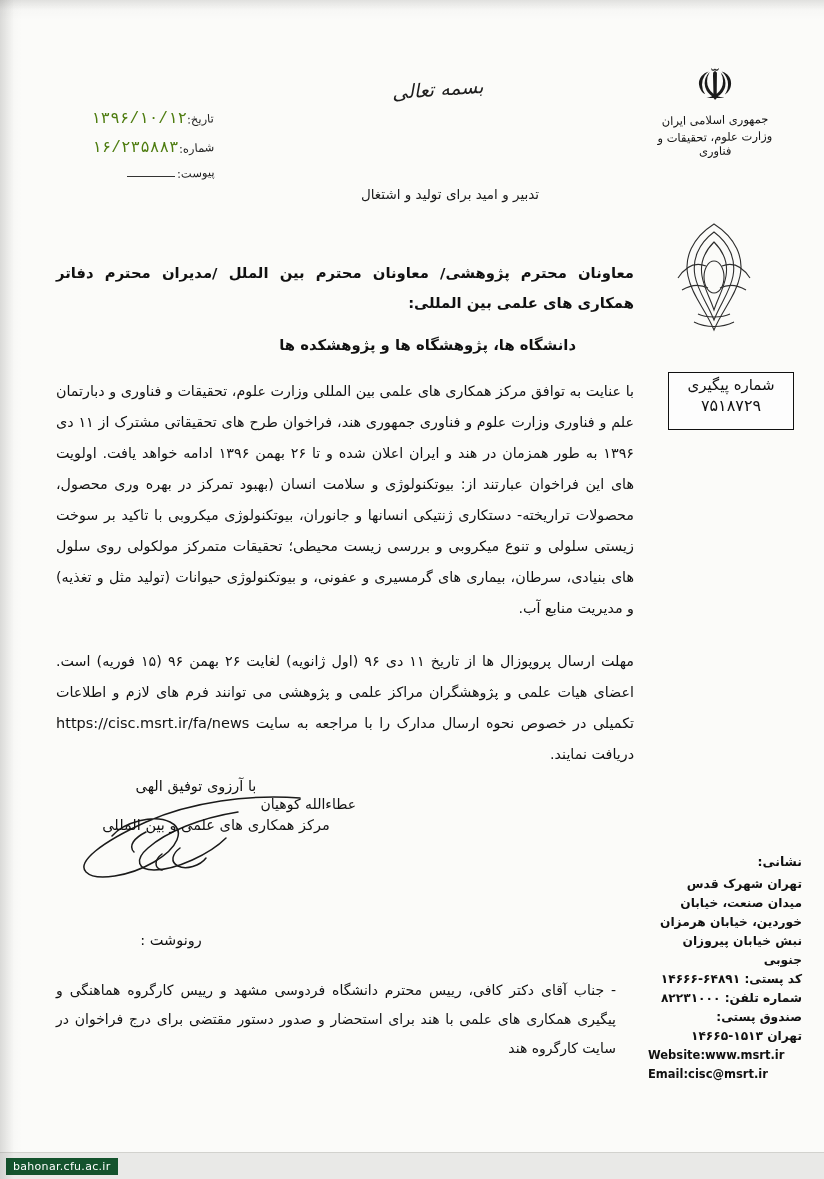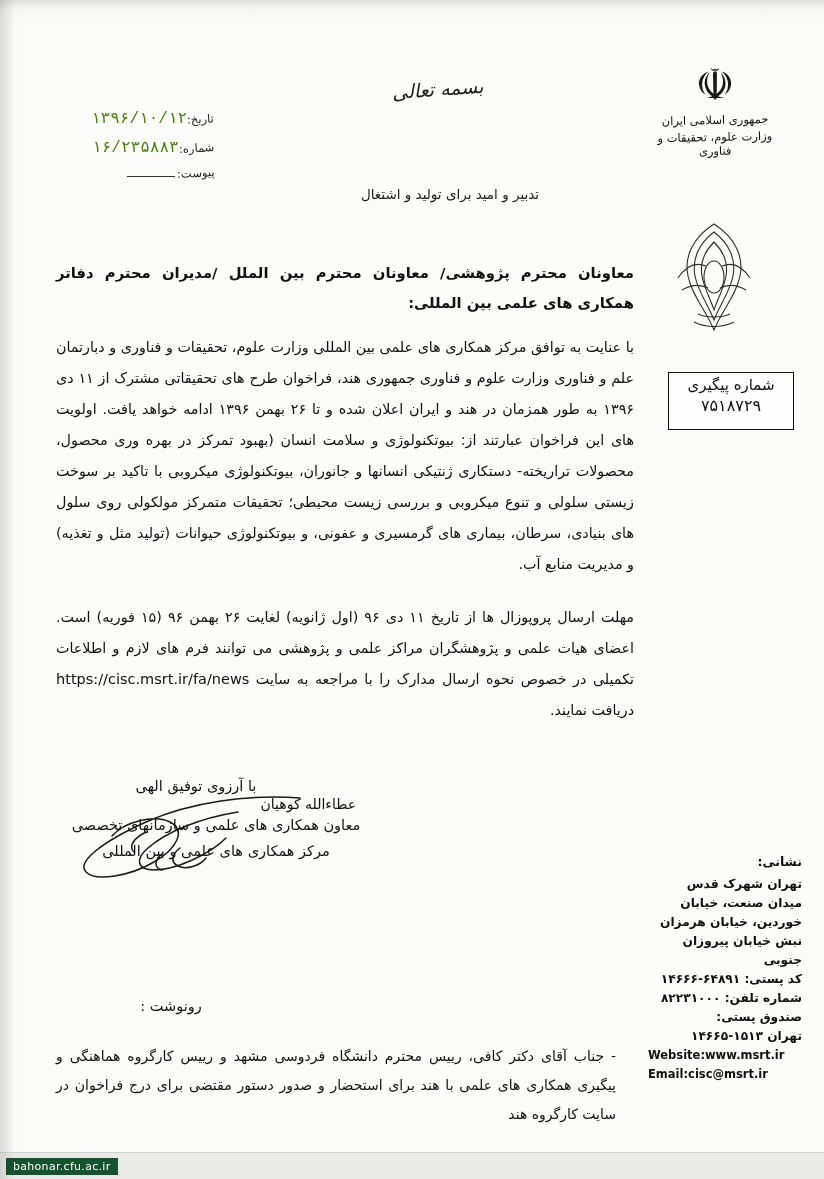--- a/index.html
+++ b/index.html
@@ -255,21 +255,21 @@
   }
   .address-line.ltr {
     direction: ltr;
     text-align: left;
     font-size: 11.5px;
   }
 
   
   .cc-wrap {
     position: absolute;
-    top: 998px;
+    top: 932px;
     left: 56px;
     width: 560px;
     direction: rtl;
     color: #111;
   }
   .cc-title {
     font-size: 14.5px;
     text-align: center;
     padding-right: 330px;
     margin-bottom: 28px;
@@ -363,41 +363,41 @@
     </g>
   </svg>
 
   <div class="tracking-box">
     <div class="tracking-title">شماره پیگیری</div>
     <div class="tracking-value">۷۵۱۸۷۲۹</div>
   </div>
 
   <div class="body-wrap">
     <div class="addressee">معاونان محترم پژوهشی/ معاونان محترم بین الملل /مدیران محترم دفاتر همکاری های علمی بین المللی:</div>
+    <div class="addressee2">دانشگاه ها، پژوهشگاه ها و پژوهشکده ها</div>
     <div class="para">با عنایت به توافق مرکز همکاری های علمی بین المللی وزارت علوم، تحقیقات و فناوری و دبارتمان علم و فناوری وزارت علوم و فناوری جمهوری هند، فراخوان طرح های تحقیقاتی مشترک از ۱۱ دی ۱۳۹۶ به طور همزمان در هند و ایران اعلان شده و تا ۲۶ بهمن ۱۳۹۶ ادامه خواهد یافت. اولویت های این فراخوان عبارتند از: بیوتکنولوژی و سلامت انسان (بهبود تمرکز در بهره وری محصول، محصولات تراریخته- دستکاری ژنتیکی انسانها و جانوران، بیوتکنولوژی میکروبی با تاکید بر سوخت زیستی سلولی و تنوع میکروبی و بررسی زیست محیطی؛ تحقیقات متمرکز مولکولی روی سلول های بنیادی، سرطان، بیماری های گرمسیری و عفونی، و بیوتکنولوژی حیوانات (تولید مثل و تغذیه) و مدیریت منابع آب.</div>
     <div class="para">
       <span>مهلت ارسال پروپوزال ها از تاریخ ۱۱ دی ۹۶ (اول ژانویه) لغایت ۲۶ بهمن ۹۶ (۱۵ فوریه) است. اعضای هیات علمی و پژوهشگران مراکز علمی و پژوهشی می توانند فرم های لازم و اطلاعات تکمیلی در خصوص نحوه ارسال مدارک را با مراجعه به سایت</span>
       <span class="url">https://cisc.msrt.ir/fa/news</span>
       <span>دریافت نمایند.</span>
     </div>
   </div>
 
   <div class="sig-wrap">
     <div class="sig-wish">با آرزوی توفیق الهی</div>
     <div class="sig-name">عطاءالله کوهیان</div>
     <svg class="sig-scribble" viewBox="0 0 300 110">
       <g stroke="#1a1a1a" fill="none" stroke-width="1.5" stroke-linecap="round">
         <path d="M250 10 C200 6 140 14 96 34 C52 54 26 74 36 84 C46 94 80 88 104 74 C128 60 136 42 120 34 C104 26 74 34 62 48"></path>
         <path d="M188 24 C150 30 116 44 98 60 C84 72 88 82 104 82 C126 82 160 66 176 50"></path>
         <path d="M130 60 C122 66 120 74 128 78 C136 82 150 78 156 70"></path>
         <path d="M112 66 C104 72 104 80 112 82"></path>
         <path d="M96 44 C84 50 78 58 84 64"></path>
       </g>
     </svg>
-    <div class="sig-title1">معاون همکاری های علمی و سازمانهای تخصصی</div>
     <div class="sig-title2">مرکز همکاری های علمی و بین المللی</div>
   </div>
 
   <div class="address-block">
     <div class="address-title">نشانی:</div>
     <div class="address-line">تهران شهرک قدس</div>
     <div class="address-line">میدان صنعت، خیابان</div>
     <div class="address-line">خوردین، خیابان هرمزان</div>
     <div class="address-line">نبش خیابان پیروزان جنوبی</div>
     <div class="address-line">کد پستی: ۶۴۸۹۱-۱۴۶۶۶</div>

